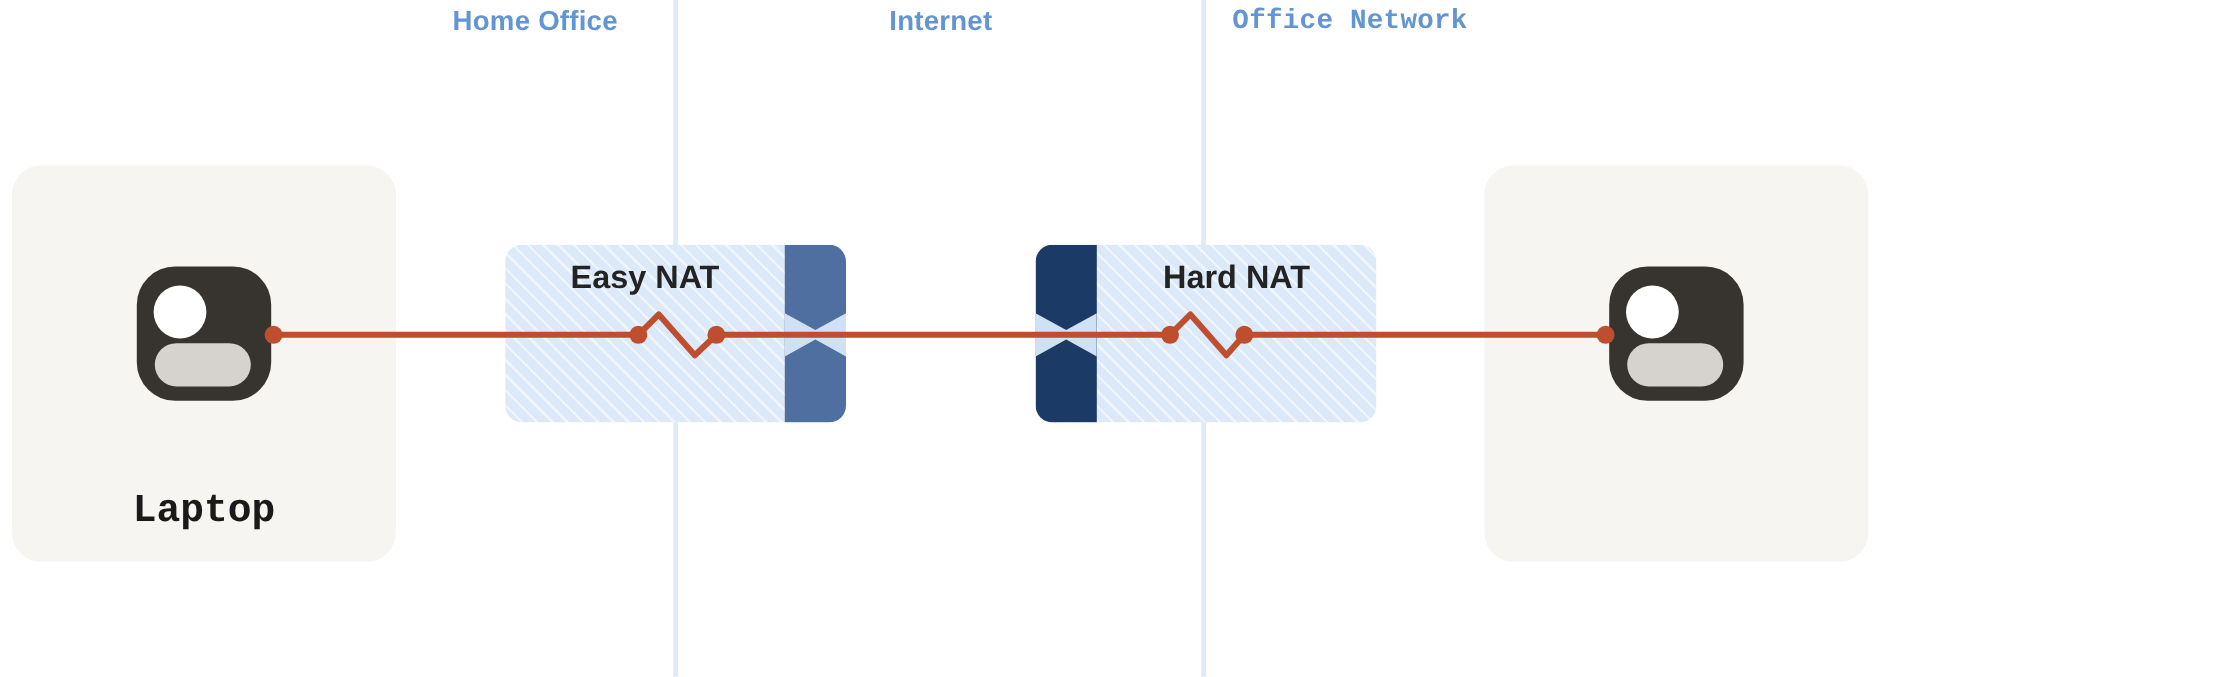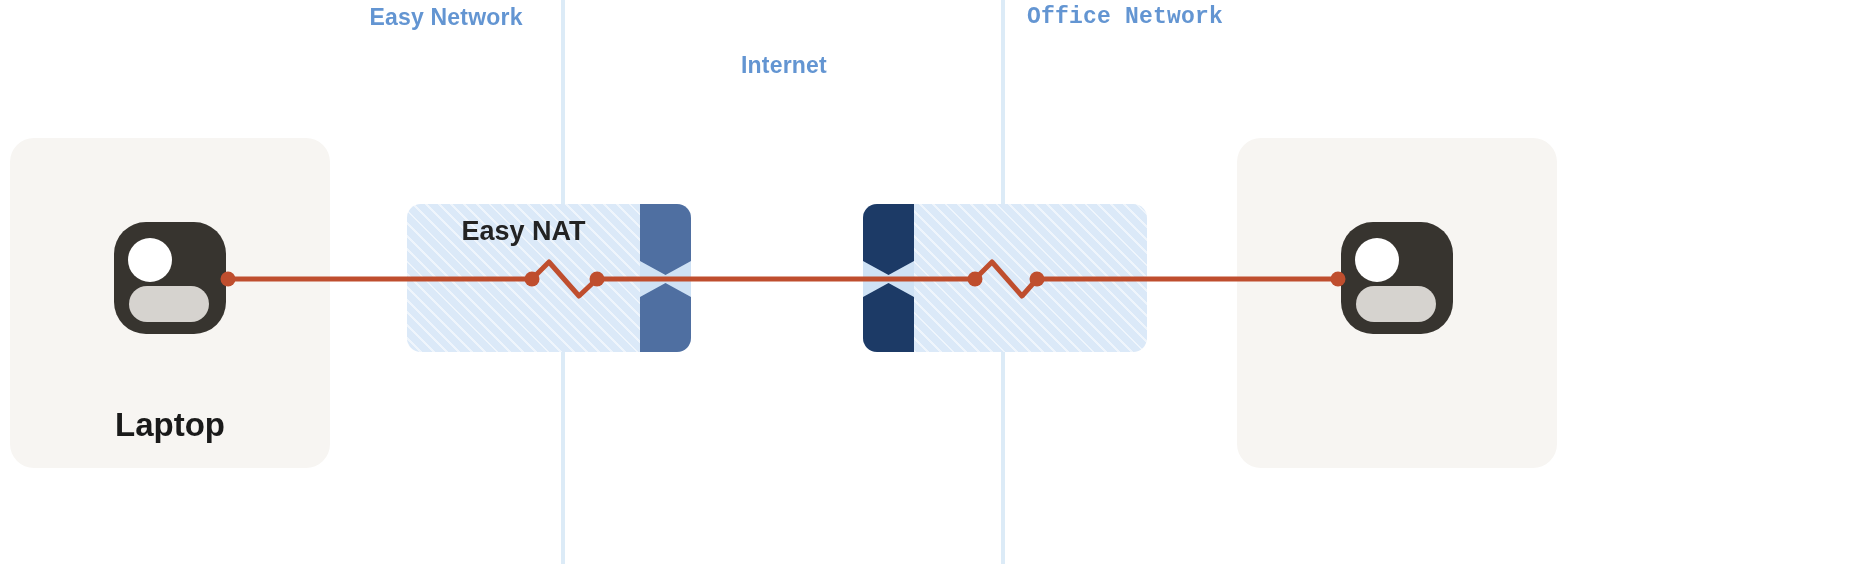--- a/index.html
+++ b/index.html
@@ -36,20 +36,21 @@
     color:var(--zoneLabel);
     letter-spacing:.2px;
     z-index:3;
     white-space:nowrap;
   }
   .device-card{
     position:absolute;top:138px;width:320px;height:330px;
     background:var(--cardBg);
     border-radius:24px;
     z-index:1;
+    font-family:Liberation Mono, monospace;
   }
   .device-icon{
     position:absolute;top:84px;left:50%;transform:translateX(-50%);
     width:112px;height:112px;border-radius:32px;
     background:var(--iconDark);
   }
   .device-icon .icon-circle{
     position:absolute;left:14px;top:16px;
     width:44px;height:44px;border-radius:50%;
     background:#ffffff;
@@ -94,54 +95,55 @@
     z-index:2;
     pointer-events:none;
   }
 </style>
 </head>
 <body>
 
 <div class="divider" style="left:561px;"></div>
 <div class="divider" style="left:1001px;"></div>
 
-<div class="zone-label" style="left:446px;">Easy Network</div>
-<div class="zone-label" style="left:784px;margin-top:48px;">Internet</div>
+<div class="zone-label" style="left:446px;">Home Office</div>
+<div class="zone-label" style="left:784px;">Internet</div>
 <div class="zone-label" style="left:1125px;font-family:Liberation Mono, monospace;">Office Network</div>
 
 <div class="device-card" style="left:10px;">
   <div class="device-icon">
     <div class="icon-circle"></div>
     <div class="icon-pill"></div>
   </div>
   <div class="device-label">Laptop</div>
 </div>
 
 <div class="device-card" style="left:1237px;">
   <div class="device-icon">
     <div class="icon-circle"></div>
     <div class="icon-pill"></div>
   </div>
 </div>
 
-<div class="nat-box" style="left:407px;padding-left:20px;">
+<div class="nat-box" style="left:421px;padding-left:20px;">
   <div class="firewall-bar right">
     <svg width="51" height="148">
       <polygon points="0,57 25.5,71 51,57 51,93 25.5,79 0,93" fill="var(--notch)"></polygon>
     </svg>
   </div>
   <div class="nat-label over-left">Easy NAT</div>
 </div>
 
 <div class="nat-box" style="left:863px;">
   <div class="firewall-bar left">
     <svg width="51" height="148">
       <polygon points="0,57 25.5,71 51,57 51,93 25.5,79 0,93" fill="var(--notch)"></polygon>
     </svg>
   </div>
+  <div class="nat-label over-right">Hard NAT</div>
 </div>
 
 <svg id="wire" width="1863" height="564" viewBox="0 0 1863 564">
   <path d="M228,279 H532 L549,262 L579,296 L597,279 H975 L992,262 L1022,296 L1037,279 H1338" fill="none" stroke="var(--line)" stroke-width="5" stroke-linejoin="round"></path>
   <circle cx="228" cy="279" r="7.5" fill="var(--line)"></circle>
   <circle cx="532" cy="279" r="7.5" fill="var(--line)"></circle>
   <circle cx="597" cy="279" r="7.5" fill="var(--line)"></circle>
   <circle cx="975" cy="279" r="7.5" fill="var(--line)"></circle>
   <circle cx="1037" cy="279" r="7.5" fill="var(--line)"></circle>
   <circle cx="1338" cy="279" r="7.5" fill="var(--line)"></circle>

